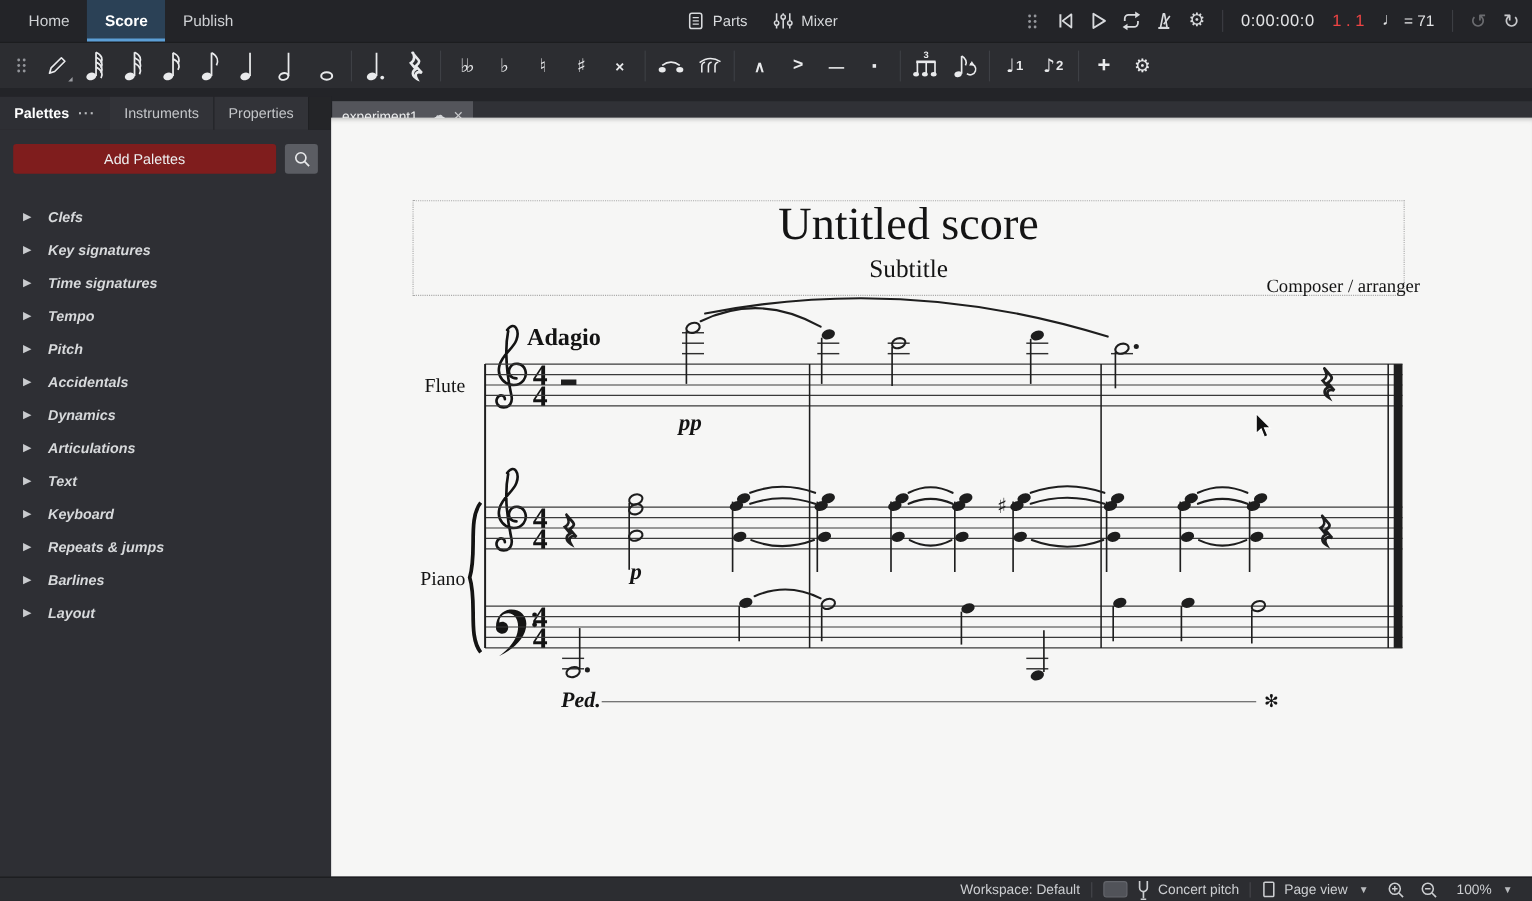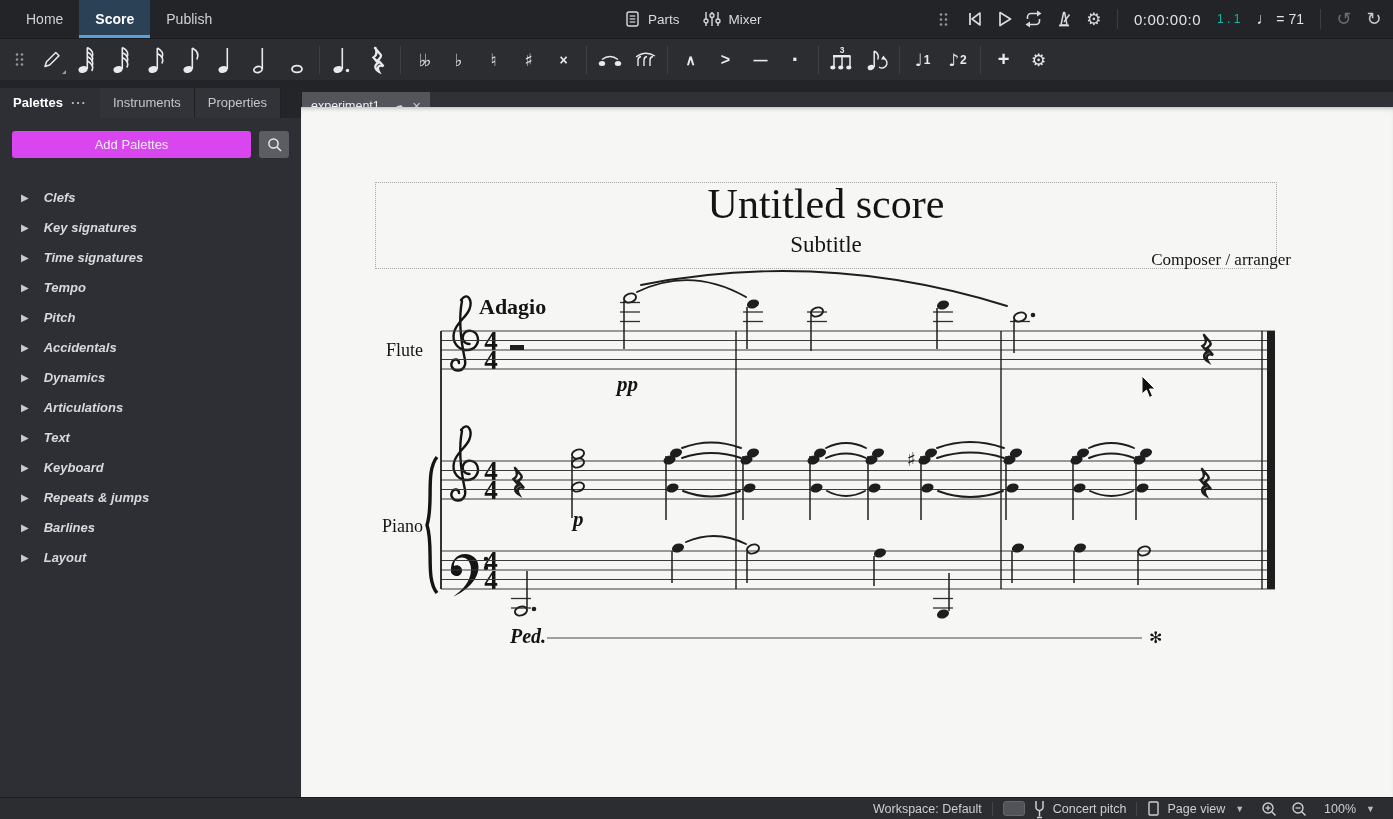--- a/index.html
+++ b/index.html
@@ -15,21 +15,21 @@
   .nav-tabs { display:flex; padding-left:10px; }
   .nav-tab { padding:0 16px; line-height:38px; font-size:14px; color:#cfd1d4; cursor:default; }
   .nav-tab.active { background:#2b4156; color:#ffffff; font-weight:bold;
     box-shadow:inset 0 -3px 0 #5c9fd6; }
   .center-cluster { position:absolute; left:618px; top:0; height:38px; display:flex; align-items:center; gap:10px; }
   .bar-btn { display:flex; align-items:center; gap:7px; color:#d8dadd; font-size:13.5px; padding:4px 6px; border-radius:3px; }
   .right-cluster { position:absolute; right:4px; top:0; height:38px; display:flex; align-items:center; }
   .icon-btn { width:30px; height:30px; display:flex; align-items:center; justify-content:center; color:#d8dadd; border-radius:3px; }
   .vsep-top { width:1px; height:20px; background:#3c3e43; margin:0 8px; }
   .time-text { font-size:15px; color:#e2e3e5; letter-spacing:.5px; padding:0 8px; }
-  .beat-text { font-size:12px; color:#14b8a6; padding:0 8px; }
+  .beat-text { font-size:15px; color:#ef4444; padding:0 8px; }
   .tempo-text { font-size:14px; color:#e2e3e5; padding:0 8px; display:flex; align-items:center; gap:4px; }
   .tempo-note { font-size:16px; }
   .glyph-dim { font-size:18px; color:#6b6c70; }
   .glyph-lit { font-size:18px; color:#c7c8cb; }
   .grip { color:#94969b; }
   
   .toolbar2 { position:absolute; left:0; top:38px; width:100%; height:42px;
     background:#2c2d31; border-top:1px solid #1b1c1f; display:flex; align-items:center; padding:0 4px; }
   .tgroup { display:flex; align-items:center; }
   .vsep { width:1px; height:28px; background:#3e4045; margin:0 5px; }
@@ -44,21 +44,21 @@
   .gear-glyph { font-size:17px; font-family:"DejaVu Sans", sans-serif; }
   
   .sidebar { position:absolute; left:0; top:88px; width:301px; bottom:22px; background:#2e2f34; }
   .side-tabs { height:30px; display:flex; background:#242528; }
   .side-tab { padding:0 13px; line-height:30px; font-size:13px; color:#c4c6c9; background:#323338;
     border-right:1px solid #1f2023; display:flex; align-items:center; gap:8px; }
   .side-tab.active { background:#2e2f34; color:#ffffff; font-weight:bold; border-right:none; }
   .side-tab .dots { color:#b9bbbe; letter-spacing:1px; font-weight:bold; }
   .side-fill { flex:1; background:#242528; }
   .add-row { display:flex; gap:8px; padding:13px 12px 12px 12px; }
-  .add-btn { flex:1; height:27px; background:#d946ef; border-radius:3px; color:#eef0f1;
+  .add-btn { flex:1; height:27px; background:#7f1d1d; border-radius:3px; color:#eef0f1;
     font-size:13px; display:flex; align-items:center; justify-content:center; }
   .search-btn { width:30px; height:27px; background:#5b5d63; border-radius:3px;
     display:flex; align-items:center; justify-content:center; color:#e8e9eb; }
   .palette-list { margin-top:12px; }
   .palette-item { height:30px; display:flex; align-items:center; padding-left:21px; gap:15px; }
   .palette-item .arrow { color:#c9cbce; font-size:10px; }
   .palette-item .plabel { font-size:13px; font-weight:600; color:#d7d9db;font-style:italic; }
   
   .main { position:absolute; left:301px; top:80px; right:0; bottom:22px; }
   .doctabs { position:absolute; left:0; top:12px; right:0; height:27px; background:#303136;

